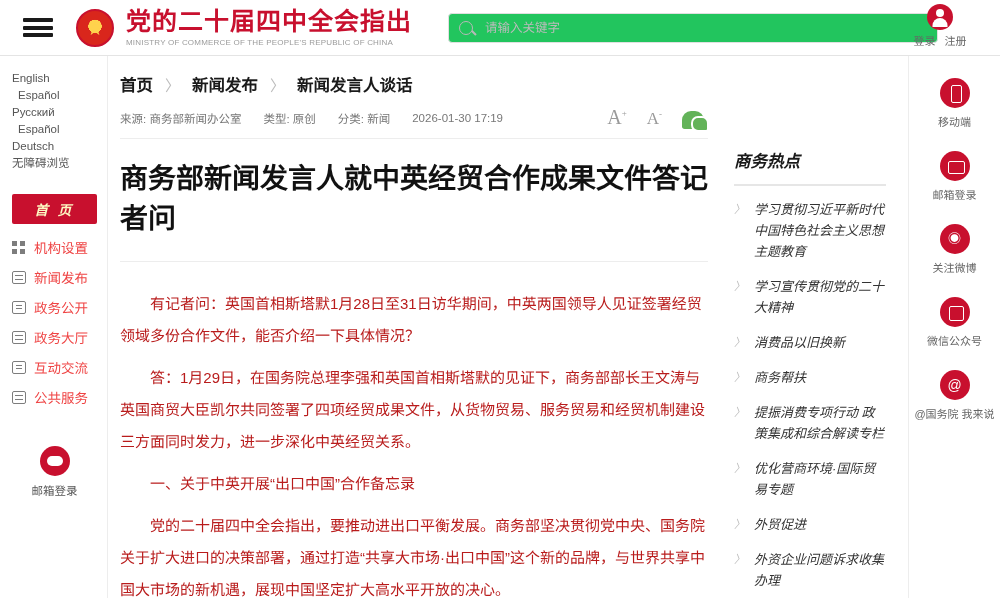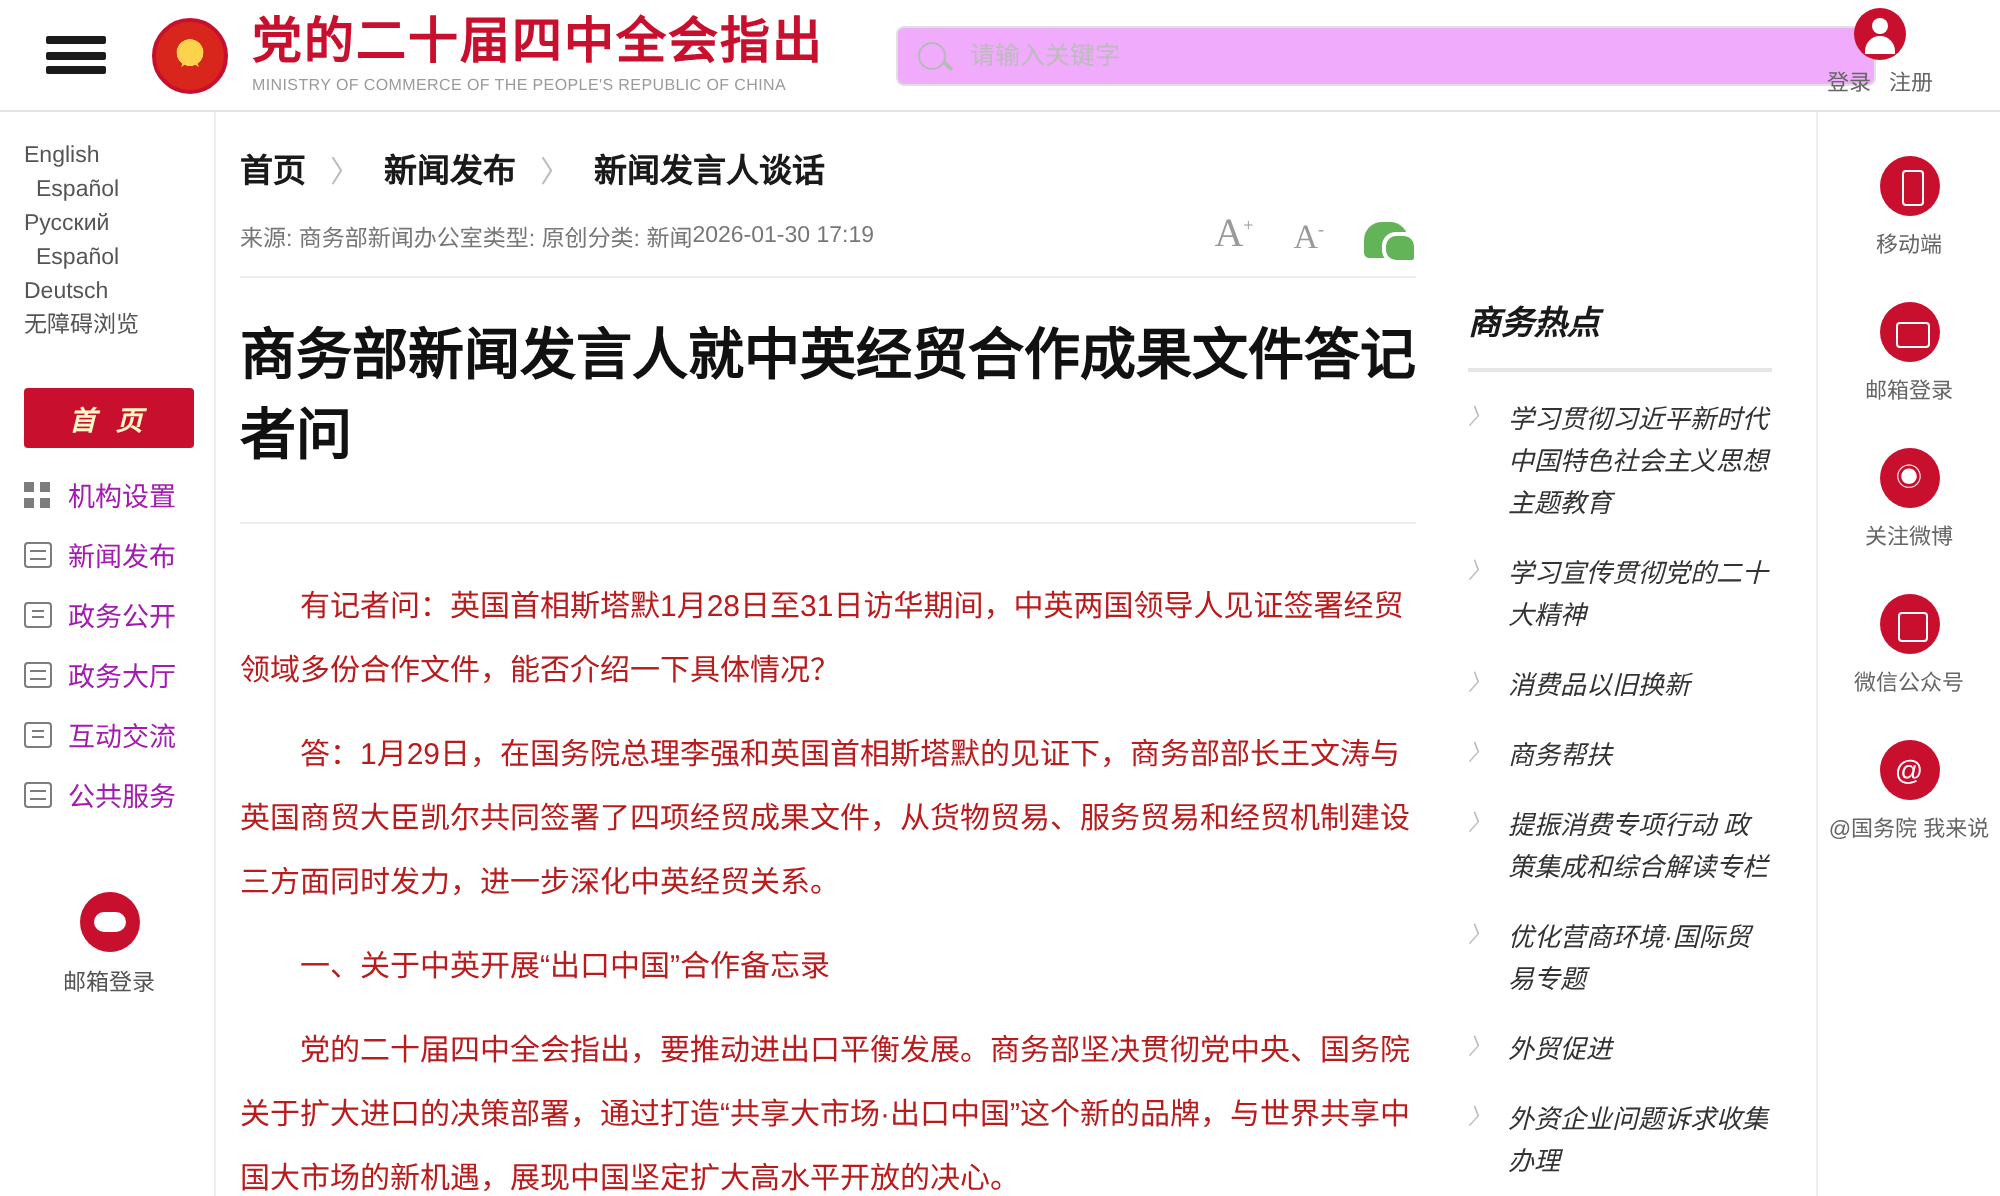--- a/index.html
+++ b/index.html
@@ -71,21 +71,21 @@
   }
   .search-box {
     margin-left: 36px;
     width: 490px;
     height: 30px;
     border: 1px solid #e0e0e0;
     border-radius: 4px;
     display: flex;
     align-items: center;
     padding: 0 10px;
-    background: #f0abfc;
+    background: #22c55e;
   }
   .search-icon {
     width: 14px; height: 14px;
     border: 1.6px solid #b8b8b8;
     border-radius: 50%;
     position: relative;
     margin-right: 10px;
     flex: none;
   }
   .search-icon::after {
@@ -151,21 +151,21 @@
   }
   .lang-list { font-size: 11.5px; color: #555; line-height: 17px; }
   .lang-list .row span { cursor: pointer; }
   .lang-list .row span + span { margin-left: 6px; }
   .nav-menu { margin-top: 22px; }
   .nav-item {
     display: flex;
     align-items: center;
     height: 30px;
     font-size: 13.5px;
-    color: #a21caf;
+    color: #ef4444;
     cursor: pointer;
   }
   .nav-item.active {
     background: #c8102e;
     color: #fef9c3;
     font-weight: bold;
     justify-content: center;
     letter-spacing: 3px;
     border-radius: 2px;
     margin-bottom: 8px;
@@ -245,20 +245,21 @@
     font-size: 15px;
   }
   .breadcrumb .crumb { cursor: pointer; }
   .meta-bar {
     display: flex;
     align-items: center;
     font-size: 11.5px;
     color: #777;
     border-bottom: 1px solid #ededed;
     padding-bottom: 12px;
+    gap: 22px;
     position: relative;
   }
   .meta-tools {
     position: absolute;
     right: 4px; top: -4px;
     display: flex; align-items: flex-end; gap: 20px;
   }
   .font-a { color: #9a9a9a; cursor: pointer; font-family: "Liberation Serif", serif; }
   .font-a.big { font-size: 20px; }
   .font-a.small { font-size: 17px; }

